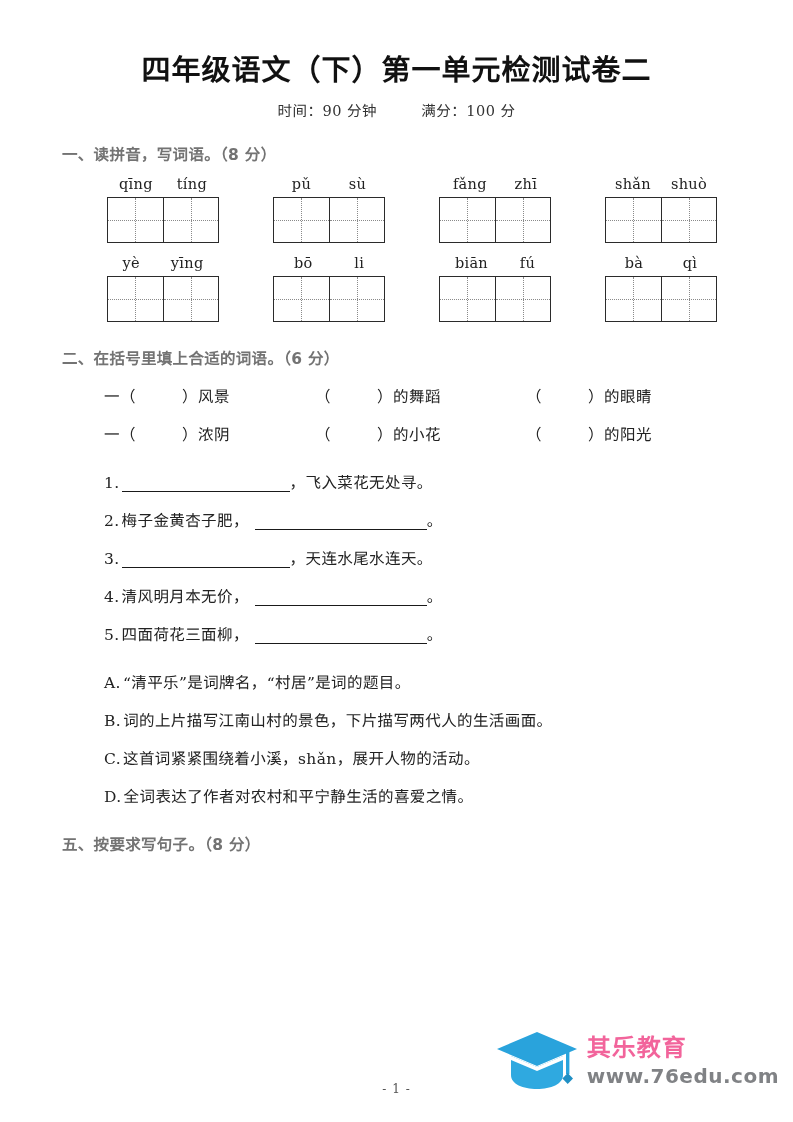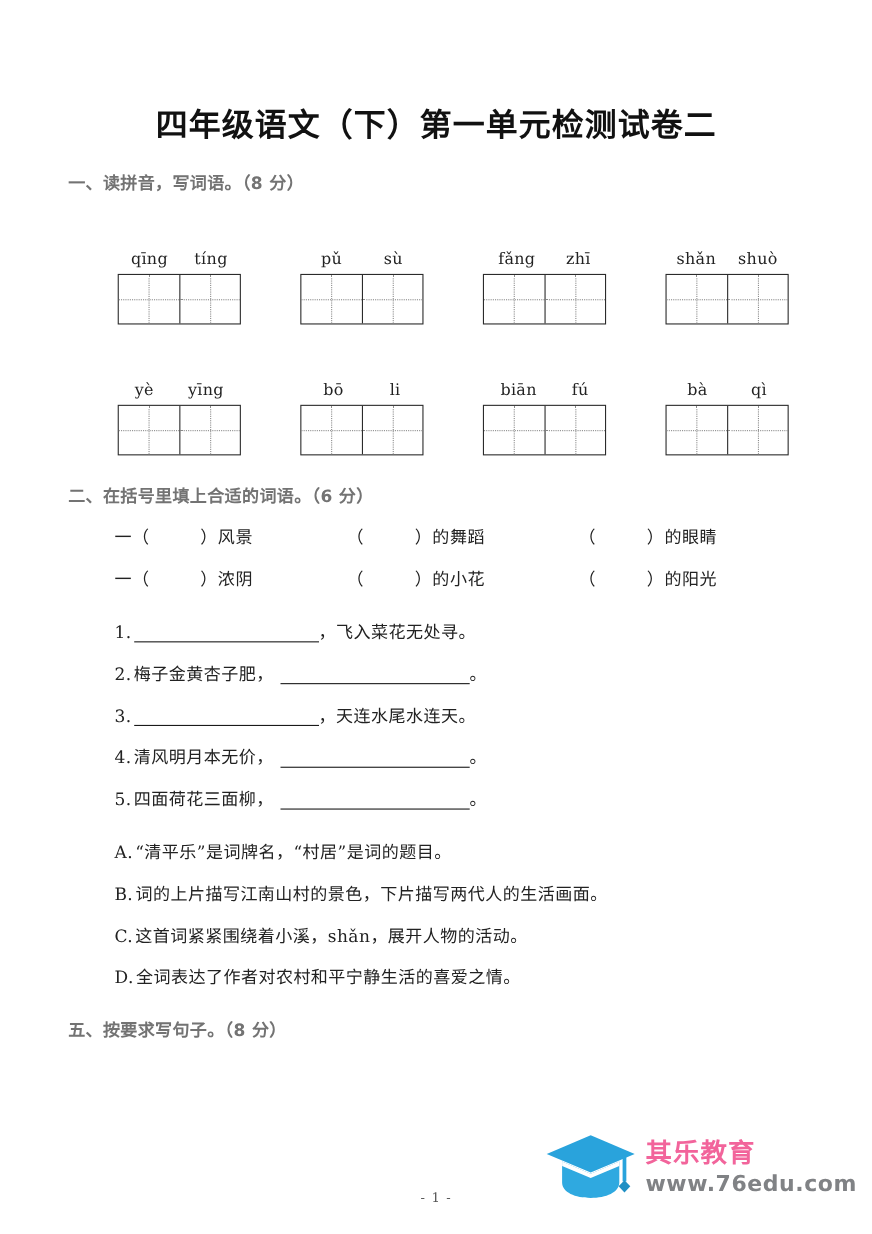--- a/index.html
+++ b/index.html
@@ -19,21 +19,21 @@
 
   .page {
     position: relative;
     width: 793px;
     height: 1122px;
     padding: 0;
   }
 
   
   .title-block {
-    padding-top: 96px;
+    padding-top: 52px;
     text-align: center;
   }
   .doc-title {
     font-family: "DejaVu Serif", "Liberation Serif", serif;
     font-size: 29px;
     font-weight: 700;
     letter-spacing: 1px;
     color: #111;
     line-height: 1.25;
     margin: 0;
@@ -64,21 +64,21 @@
   .sec-4 { margin-top: 26px; }
   .sec-5 { margin-top: 26px; }
 
   
   .pin-row {
     margin-top: 12px;
     display: flex;
     padding-left: 45px;
     gap: 54px;
   }
-  .pin-group { width: 112px; margin-top: 40px; }
+  .pin-group { width: 112px; }
   .pin-labels {
     display: flex;
     justify-content: space-around;
     font-family: "DejaVu Serif", "Liberation Serif", serif;
     font-size: 14.5px;
     color: #222;
     letter-spacing: 0.3px;
     margin-bottom: 5px;
     white-space: nowrap;
   }
@@ -203,20 +203,25 @@
     margin-top: 6px;
   }
 </style>
 </head>
 <body>
 
 <div class="page">
 
   <div class="title-block">
     <h1 class="doc-title">四年级语文（下）第一单元检测试卷二</h1>
+    <div class="doc-subtitle">
+      <span>时间：90 分钟</span>
+      <span class="gap"></span>
+      <span>满分：100 分</span>
+    </div>
   </div>
 
   <div class="section sec-1">
     <div class="sec-head">一、读拼音，写词语。（8 分）</div>
 
     <div class="pin-row">
       <div class="pin-group">
         <div class="pin-labels">
           <span>qīng</span>
           <span>tíng</span>

